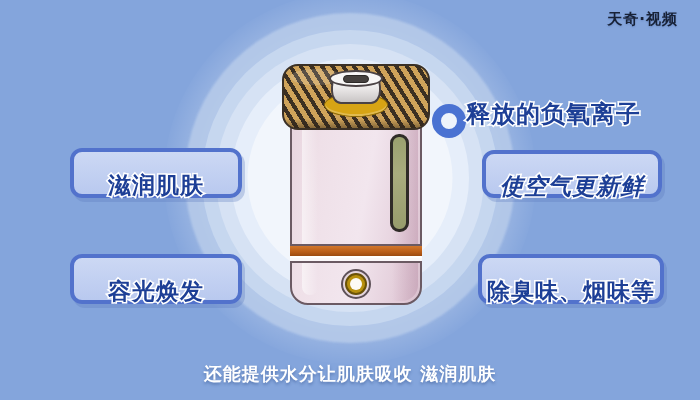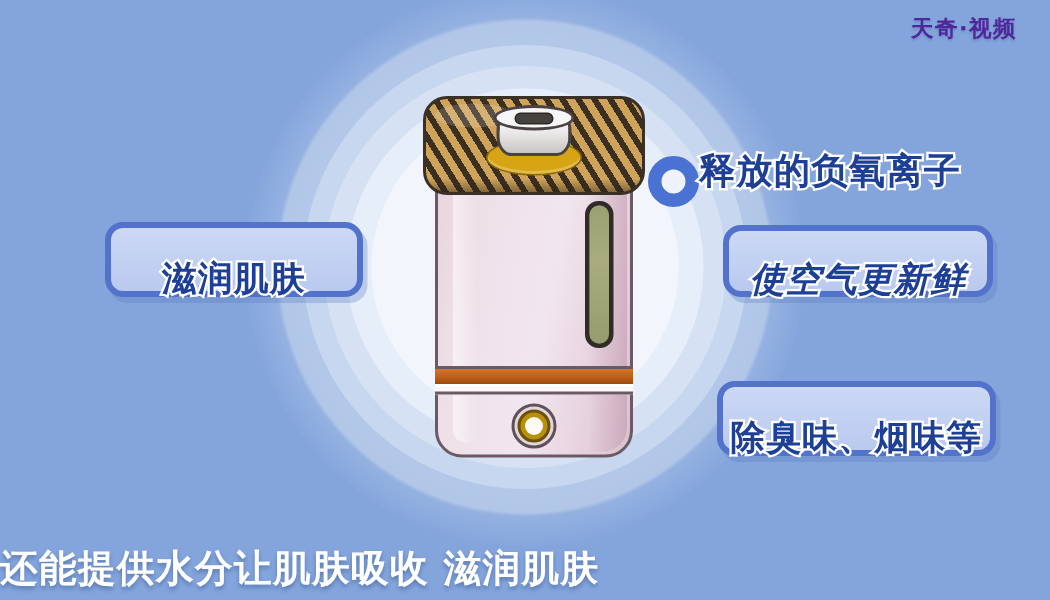--- a/index.html
+++ b/index.html
@@ -45,21 +45,21 @@
     background: radial-gradient(circle at 50% 50%, rgba(255,255,255,.55) 0%, rgba(255,255,255,.25) 55%, rgba(255,255,255,0) 72%);
   }
 
   
   #watermark {
     position: absolute;
     right: 22px;
     top: 10px;
     font-size: 15px;
     letter-spacing: 1px;
-    color: #4c1d95;
+    color: #0f172a;
     opacity: .92;
     font-weight: 700;
     text-shadow: 0 1px 2px rgba(60,90,150,.35);
     white-space: nowrap;
   }
 
   
   #device {
     position: absolute;
     left: 282px;
@@ -293,21 +293,22 @@
     font-size: 24px;
     letter-spacing: 1px;
   }
 
   
   #subtitle {
     position: absolute;
     left: 0;
     right: 0;
     top: 338px;
-    font-size: 25px;
+    text-align: center;
+    font-size: 18px;
     letter-spacing: 1px;
     color: #ffffff;
     -webkit-text-stroke: 0;
     text-shadow: 0 2px 3px rgba(40,70,130,.45);
   }
 </style>
 </head>
 <body>
 
 <div id="stage">
@@ -341,20 +342,23 @@
     <div class="knob-mid"></div>
     <div class="knob-core"></div>
   </div>
 
   <div id="marker"></div>
 
   <div class="callout" id="callout-tl">
     <span class="callout-text">滋润肌肤</span>
   </div>
 
+  <div class="callout" id="callout-bl">
+    <span class="callout-text">容光焕发</span>
+  </div>
 
   <div class="callout" id="callout-tr">
     <span class="callout-text">使空气更新鲜</span>
   </div>
 
   <div class="callout" id="callout-br">
     <span class="callout-text">除臭味、烟味等</span>
   </div>
 
   <div id="label-ions" class="plain-text">释放的负氧离子</div>

